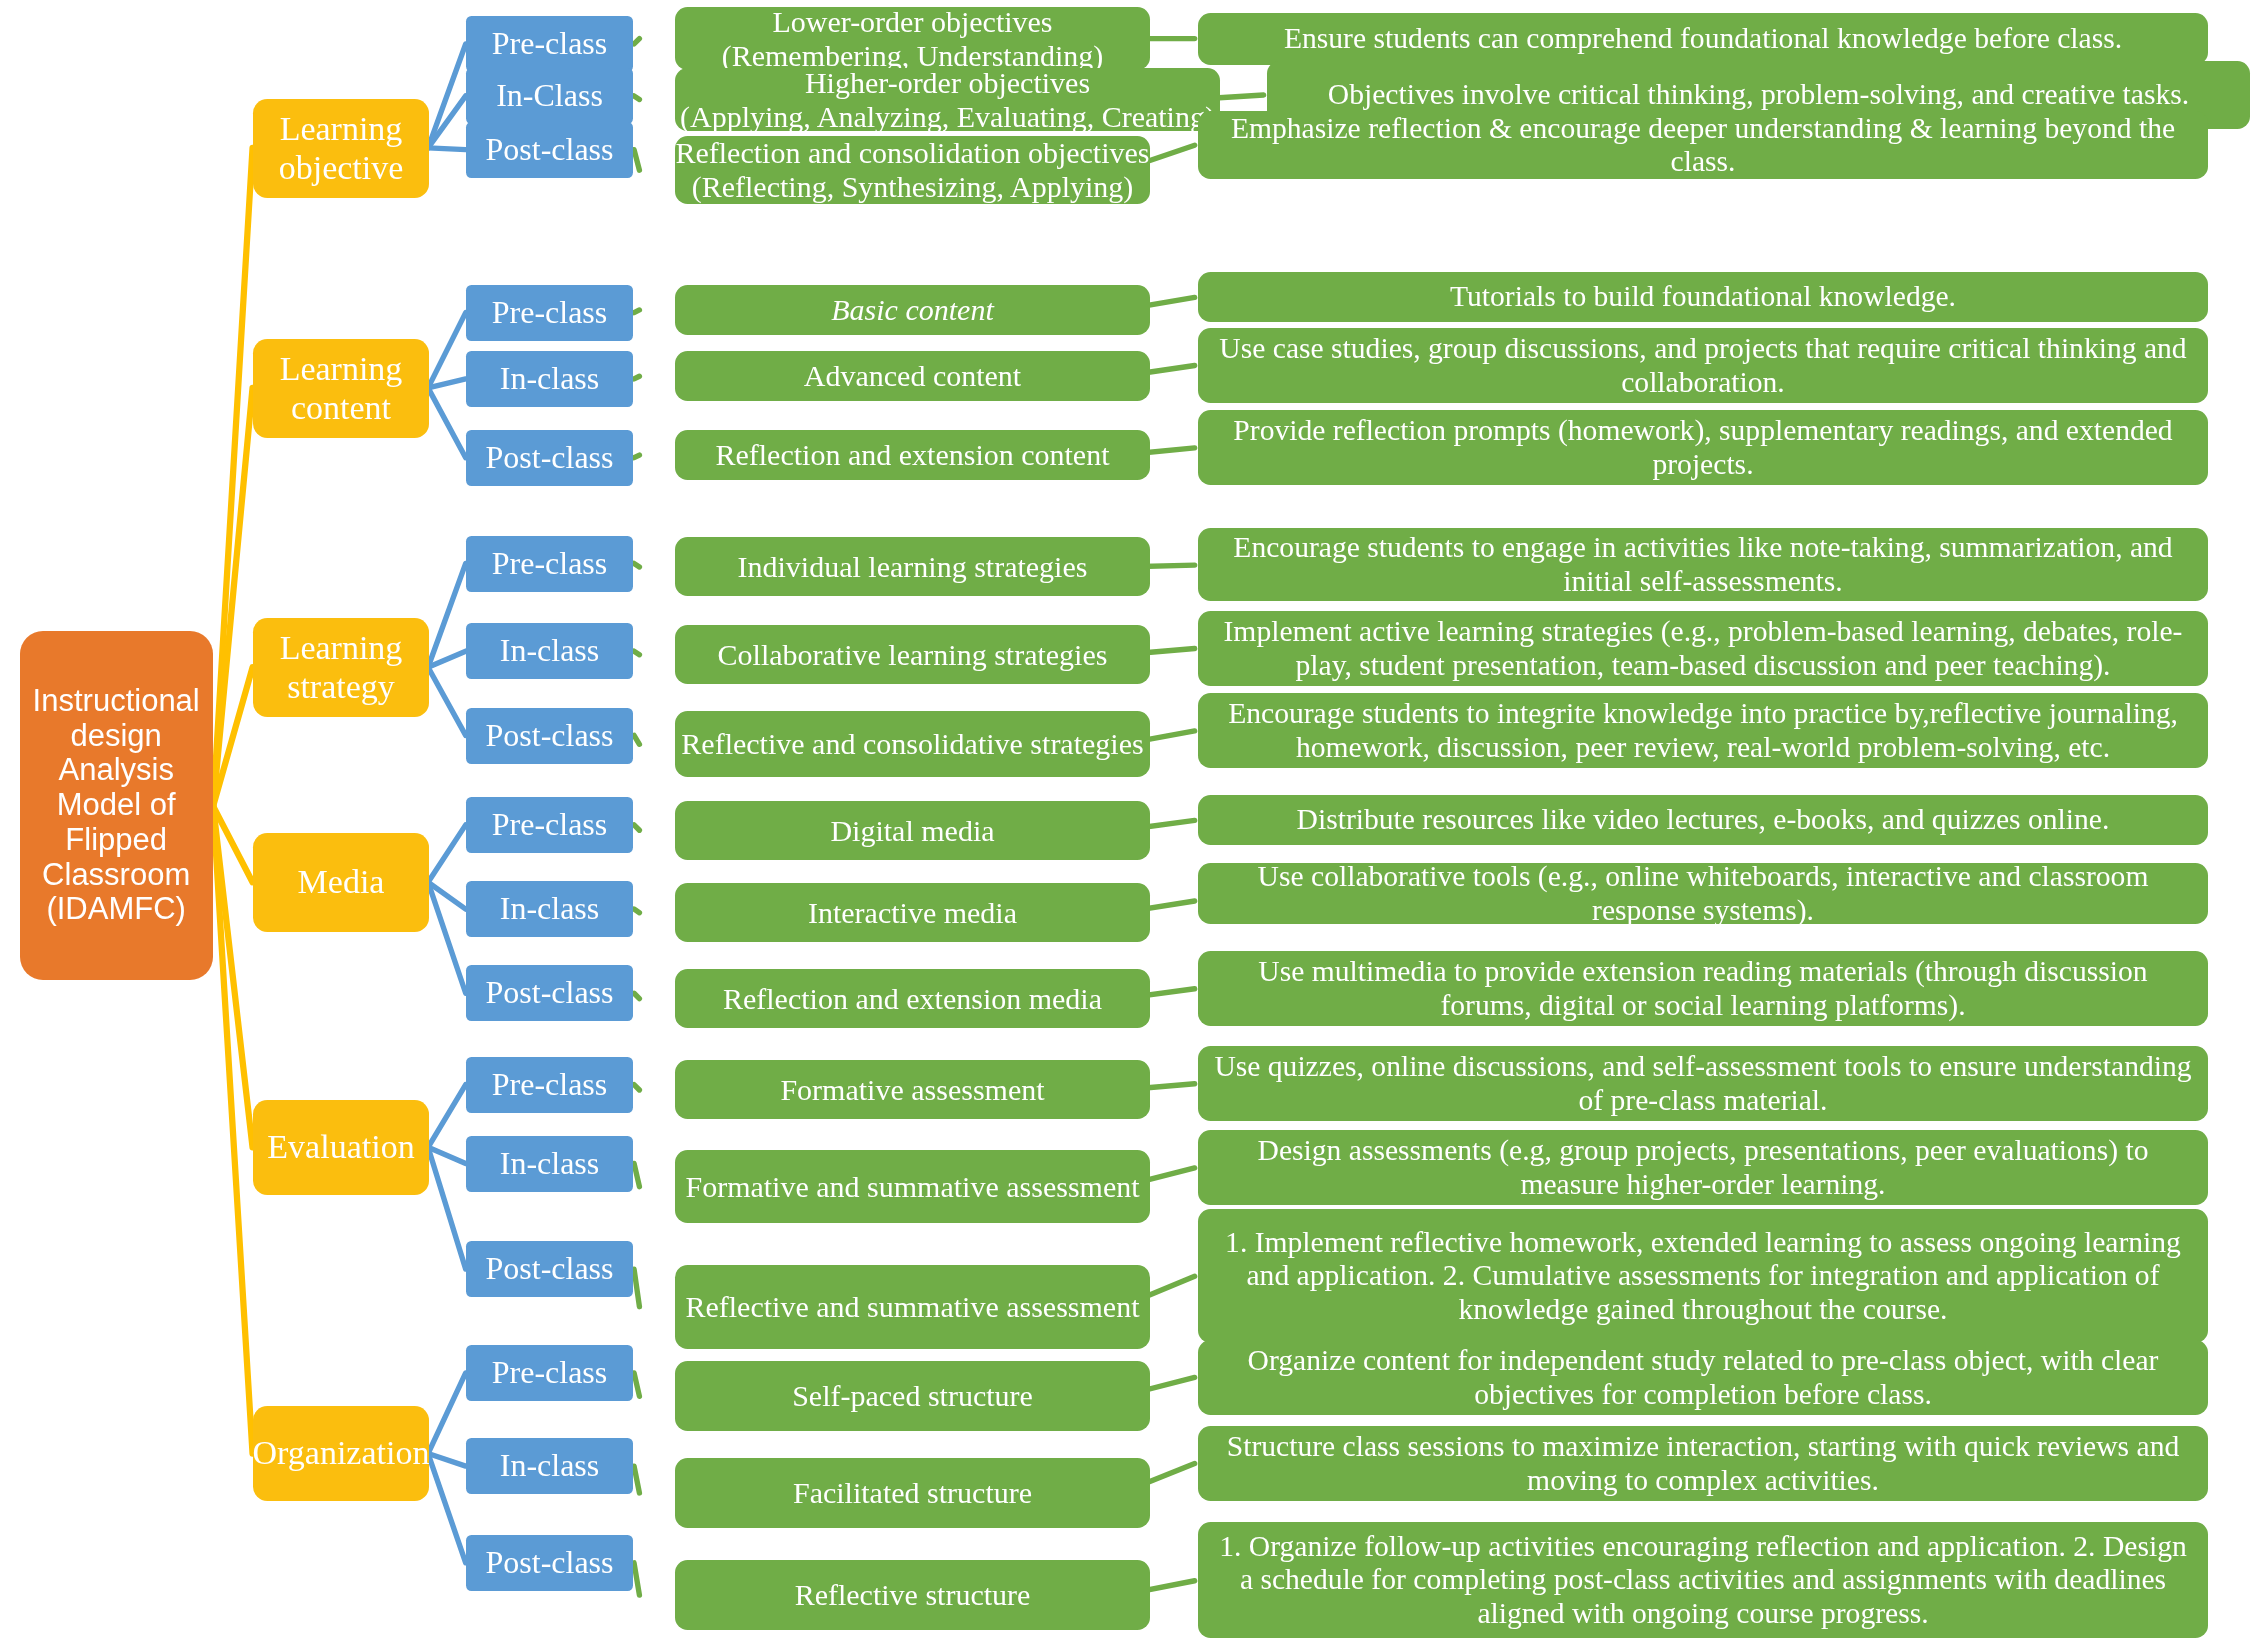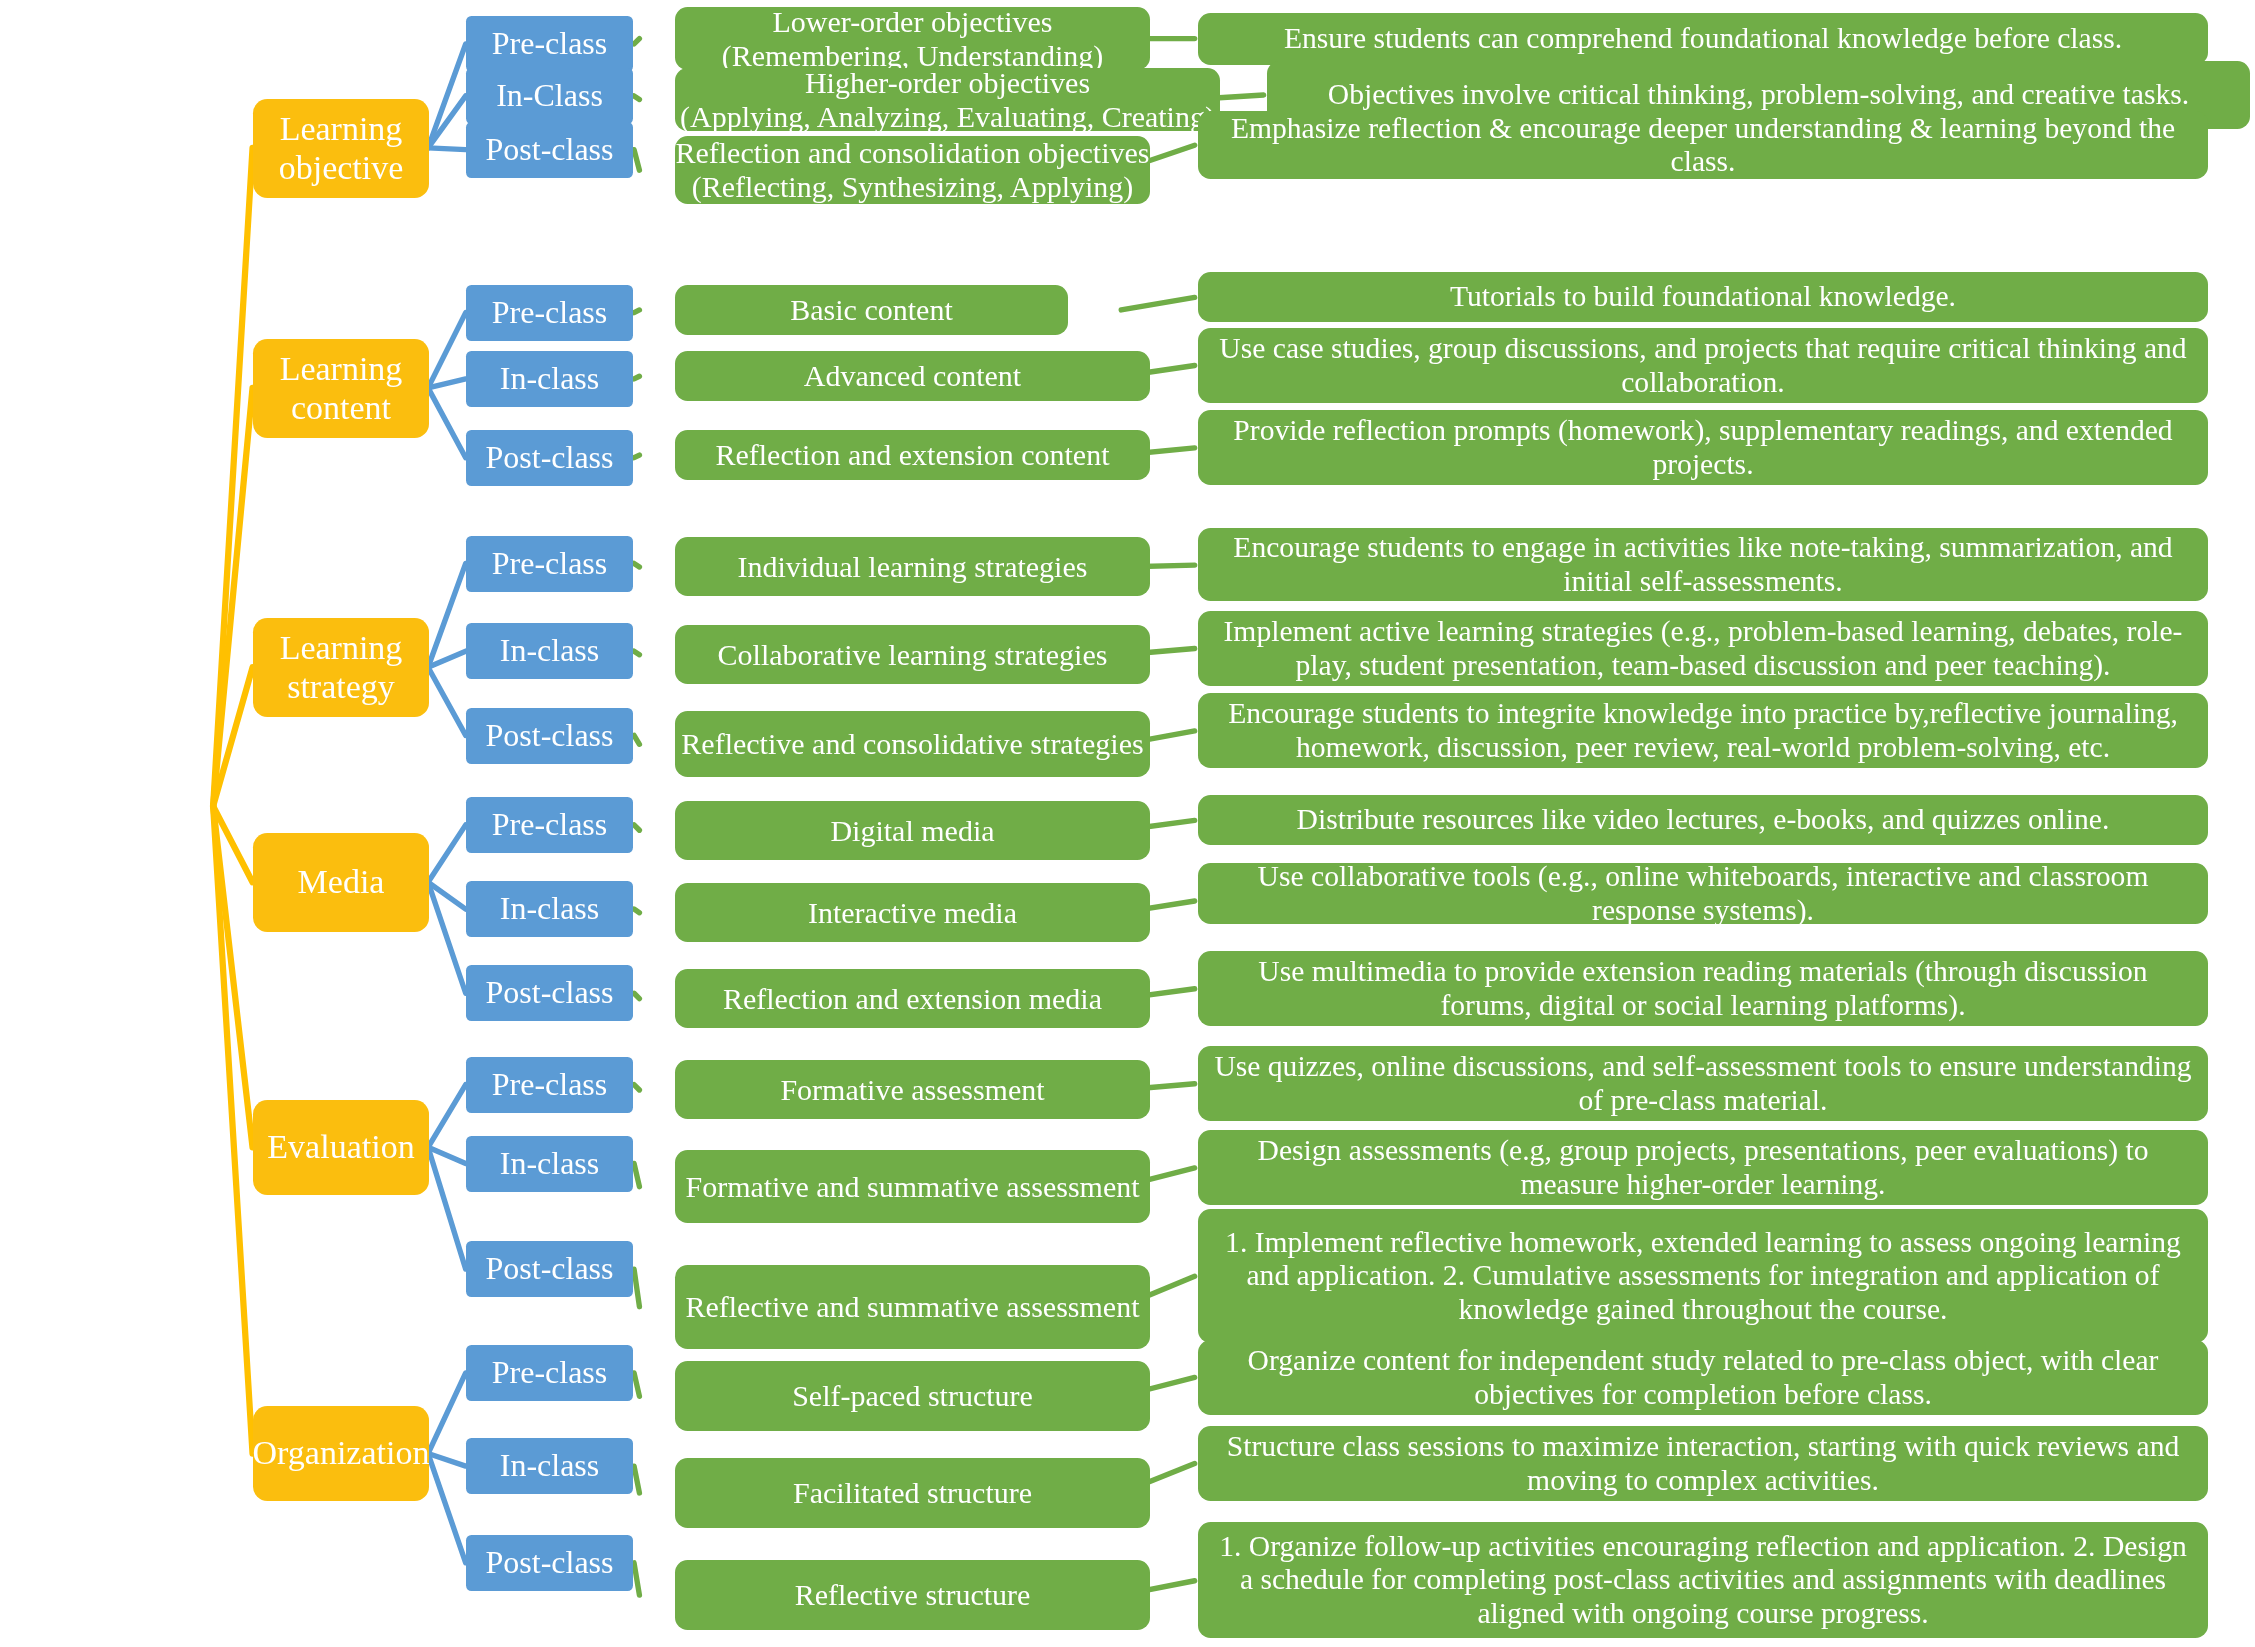--- a/index.html
+++ b/index.html
@@ -99,20 +99,28 @@
       <path d="M 708 1533 L 714 1559" stroke="#70AD47" stroke-width="6" fill="none" stroke-linecap="round"></path>
       <path d="M 1252 1559 L 1334 1538" stroke="#70AD47" stroke-width="6" fill="none" stroke-linecap="round"></path>
       <path d="M 478 1623 L 520 1637" stroke="#5B9BD5" stroke-width="6" fill="none" stroke-linecap="round"></path>
       <path d="M 708 1637 L 714 1667" stroke="#70AD47" stroke-width="6" fill="none" stroke-linecap="round"></path>
       <path d="M 1252 1667 L 1334 1634" stroke="#70AD47" stroke-width="6" fill="none" stroke-linecap="round"></path>
       <path d="M 478 1623 L 520 1745" stroke="#5B9BD5" stroke-width="6" fill="none" stroke-linecap="round"></path>
       <path d="M 708 1745 L 714 1781" stroke="#70AD47" stroke-width="6" fill="none" stroke-linecap="round"></path>
       <path d="M 1252 1781 L 1334 1765" stroke="#70AD47" stroke-width="6" fill="none" stroke-linecap="round"></path>
     </svg>
 
+  <div class="box" id="root">
+    <span class="rtxt">Instructional design
+Analysis
+Model of
+Flipped
+Classroom
+(IDAMFC)</span>
+  </div>
 
   <div id="nodes">
       <div class="box cat" style="top: 99px; height: 99px;">
         <span class="ctxt">Learning
 objective</span>
       </div>
       <div class="box stage" style="top: 16px;">
         <span class="tspan">Pre-class</span>
       </div>
       <div class="box mid" style="top: 7.2px; height: 63px; left: 643px; width: 475px;">
@@ -142,21 +150,21 @@
       <div class="box desc" style="top: 111px; height: 68px;">
         <span class="tspan">Emphasize reflection &amp; encourage deeper understanding &amp; learning beyond the class.</span>
       </div>
       <div class="box cat" style="top: 339px; height: 99px;">
         <span class="ctxt">Learning
 content</span>
       </div>
       <div class="box stage" style="top: 285px;">
         <span class="tspan">Pre-class</span>
       </div>
-      <div class="box mid" style="top: 285px; height: 50px; left: 643px; width: 393px;">
+      <div class="box mid" style="top: 285px; height: 50px; left: 643px; width: 475px; font-style: italic;">
         <span class="tspan pre">Basic content</span>
       </div>
       <div class="box desc" style="top: 272px; height: 50px;">
         <span class="tspan">Tutorials to build foundational knowledge.</span>
       </div>
       <div class="box stage" style="top: 351px;">
         <span class="tspan">In-class</span>
       </div>
       <div class="box mid" style="top: 351px; height: 50px; left: 643px; width: 475px;">
         <span class="tspan pre">Advanced content</span>

